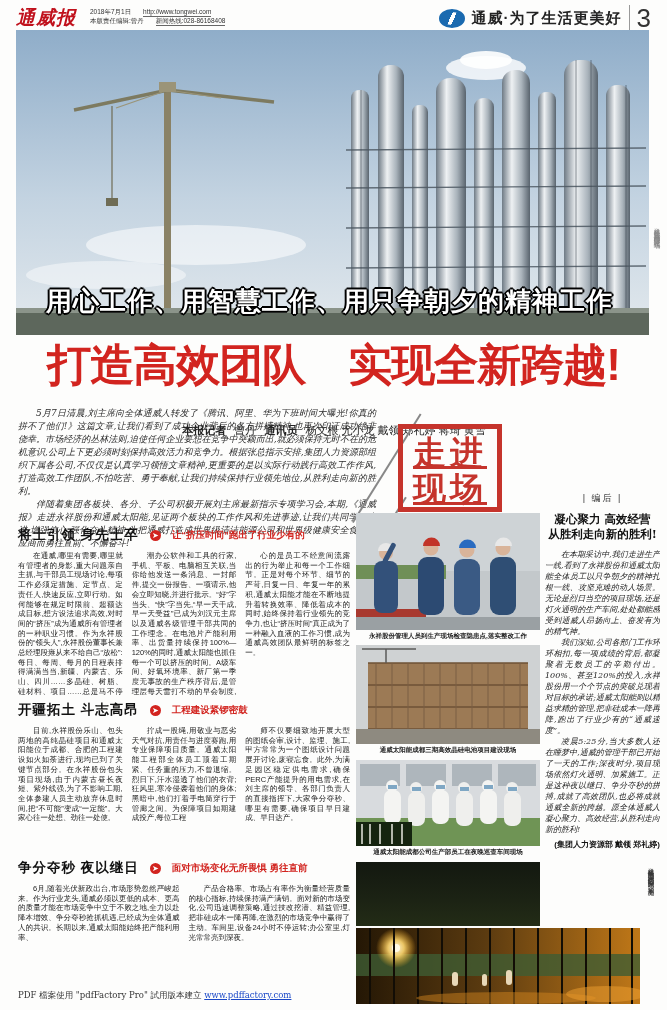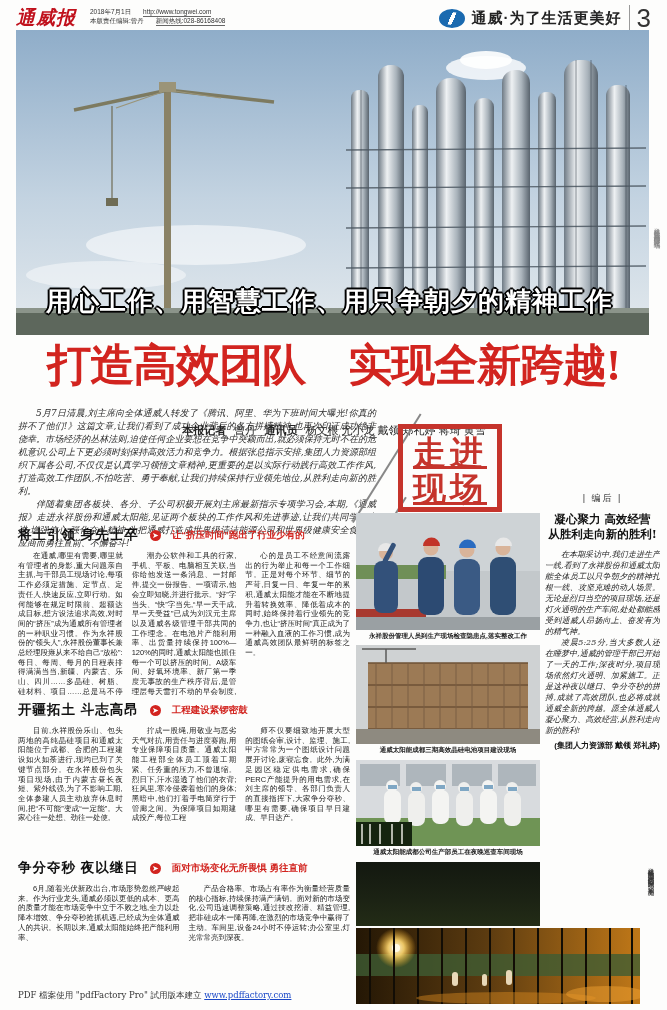--- a/index.html
+++ b/index.html
@@ -20,21 +20,21 @@
   .slogan{font-size:15px;font-weight:bold;color:#222;letter-spacing:1px;}
   .pg-divider{width:1px;height:26px;background:#999;}
   .page-num{font-size:26px;color:#333;line-height:26px;}
   
   .main-photo{left:16px;top:30px;width:633px;height:305px;overflow:hidden;}
   .vert-cap{writing-mode:vertical-rl;font-size:6.5px;letter-spacing:1px;}
   .vcap-top{left:652px;top:222px;color:#888;height:115px;}
   .overlay-slogan{left:22px;top:284px;font-size:26px;font-weight:900;color:#fff;letter-spacing:1px;
     text-shadow:-2px 0 #000,2px 0 #000,0 -2px #000,0 2px #000,-1px -1px #000,1px 1px #000,1px -1px #000,-1px 1px #000;margin-left:24px;}
   .headline{left:0;top:336px;width:667px;text-align:center;font-size:44px;font-weight:900;
-    color:#d2241f;letter-spacing:-1px;white-space:nowrap;font-family:Liberation Serif, serif;}
+    color:#d2241f;letter-spacing:-1px;white-space:nowrap;}
   .byline{left:0;top:392px;width:667px;text-align:center;font-size:11px;color:#222;margin-top:31px;}
   .byline b{margin:0 3px;}
   .byline span{margin:0 2px;}
   
   .intro{left:18px;top:407px;width:358px;font-family:"DejaVu Serif",serif;font-style:italic;
     font-size:9px;line-height:13px;text-align:justify;color:#2a2a2a;}
   .intro p{margin:0;text-indent:2em;}
   
   .slash{background:#888;height:1.5px;transform-origin:left top;}
   .feature-box{left:398px;top:424px;width:94px;height:78px;border:5px solid #c5342c;
@@ -172,20 +172,21 @@
 </div>
 
 <div class="abs editorial">
   <div class="ed-tag">| 编后 |</div>
   <div class="ed-title">
     <div>凝心聚力 高效经营</div>
     <div>从胜利走向新的胜利!</div>
   </div>
   <div class="ed-body">
     <p>在本期采访中,我们走进生产一线,看到了永祥股份和通威太阳能全体员工以只争朝夕的精神扎根一线、攻坚克难的动人场景。无论是烈日当空的项目现场,还是灯火通明的生产车间,处处都能感受到通威人昂扬向上、奋发有为的精气神。</p>
+    <p>我们深知,公司各部门工作环环相扣,每一项成绩的背后,都凝聚着无数员工的辛勤付出。100%、甚至120%的投入,永祥股份用一个个节点的突破兑现着对目标的承诺;通威太阳能则以精益求精的管理,把非硅成本一降再降,跑出了行业少有的“通威速度”。</p>
     <p>凌晨5:25分,当大多数人还在睡梦中,通威的管理干部已开始了一天的工作;深夜时分,项目现场依然灯火通明、加紧施工。正是这种夜以继日、争分夺秒的拼搏,成就了高效团队,也必将成就通威全新的跨越。愿全体通威人凝心聚力、高效经营,从胜利走向新的胜利!</p>
   </div>
   <div class="ed-credit">(集团人力资源部 戴领 郑礼婷)</div>
 </div>
 
 <div class="abs sec-head head-1">
   <span class="sec-title">将士引领 身先士卒</span>
   <span class="arrow-icon">➤</span>
   <span class="sec-sub">让“挤压时间”跑出了行业少有的</span>
 </div>

